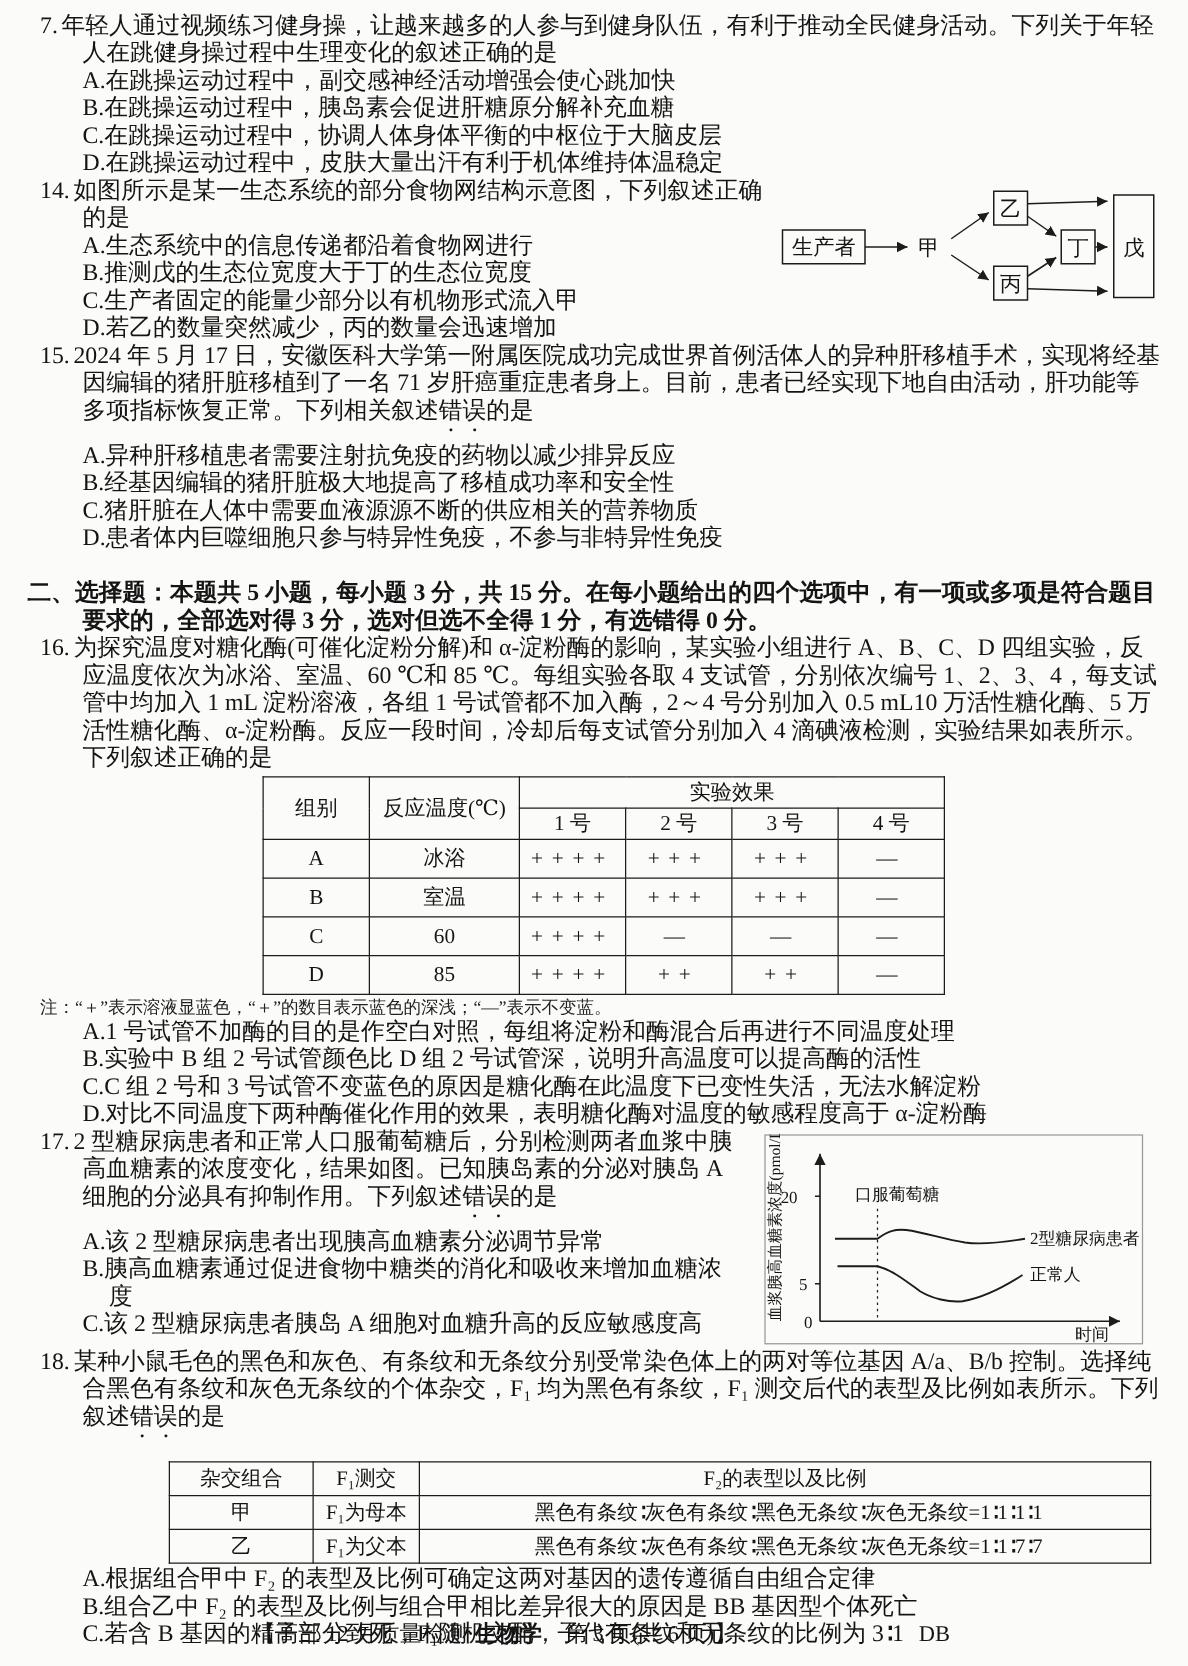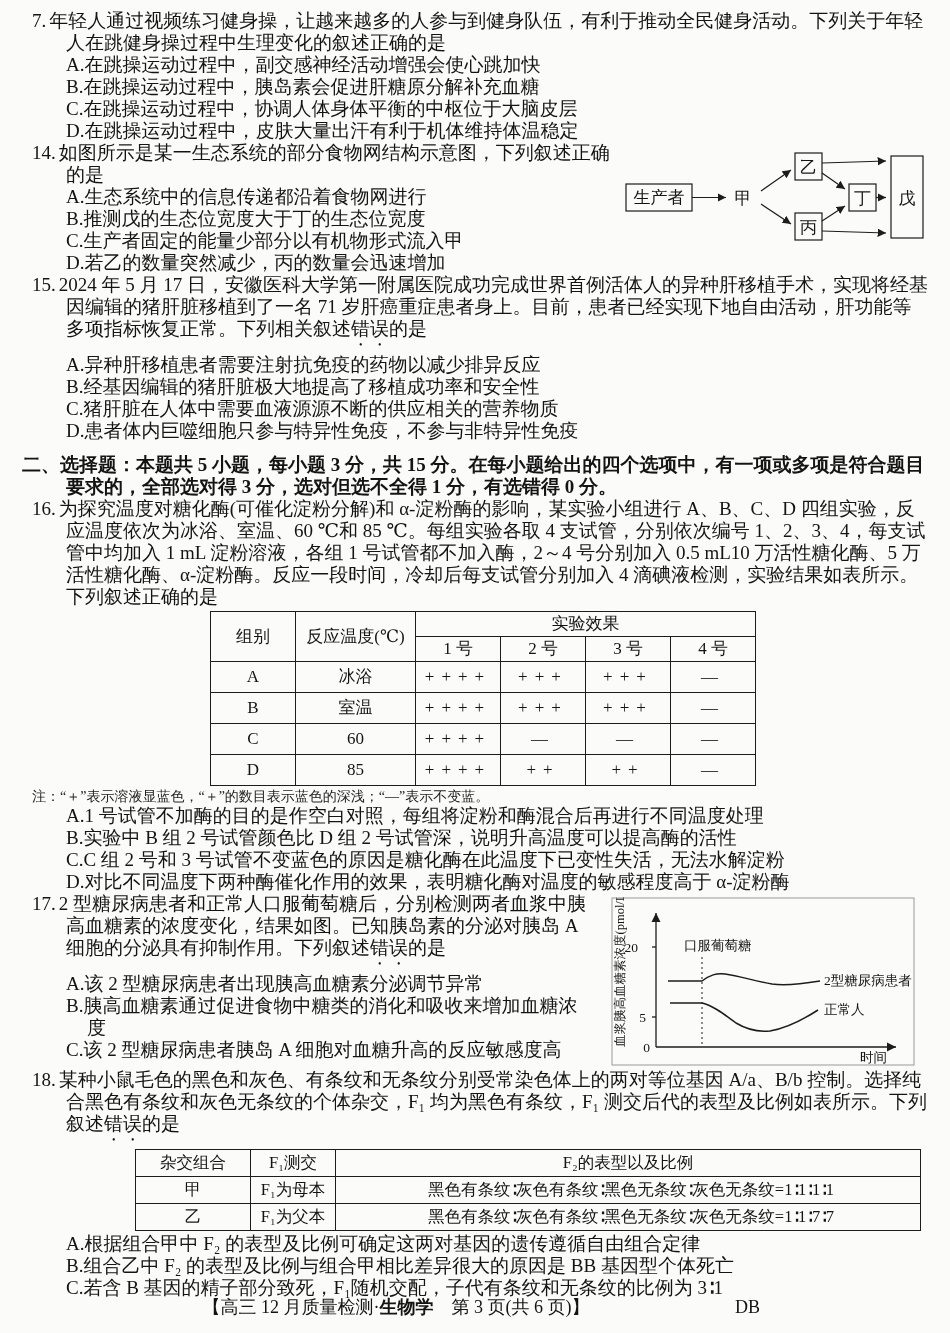--- a/index.html
+++ b/index.html
@@ -3,36 +3,36 @@
 <meta charset="utf-8">
 <style>
   html,body{margin:0;padding:0;width:950px;height:1333px;background:#fbfbfa;overflow:hidden;}
   body{font-family:"Liberation Serif","DejaVu Serif",serif;font-size:19px;line-height:22px;color:#141414;position:relative;}
   .content{padding:10px 22px 0 32px;box-sizing:border-box;width:950px;position:relative;}
   .q{position:relative;text-indent:-34px;padding-left:34px;}
   .q .qnum{margin-right:3px;}
   .opts{padding-left:34px;}
   .opt{text-indent:-21px;padding-left:21px;}
   .gap4{height:4px;}
-  .section{font-weight:bold;text-indent:-44px;padding-left:44px;margin-left:-10px;margin-top:12px;}
+  .section{font-weight:bold;text-indent:-44px;padding-left:44px;margin-left:-10px;margin-top:22px;}
   .emph{text-emphasis:filled dot;-webkit-text-emphasis:filled dot;text-emphasis-position:under right;-webkit-text-emphasis-position:under right;}
   
   table.t16{border-collapse:collapse;margin:3px 0 2px 178px;table-layout:fixed;}
   table.t16 td{border:1px solid #1c1c1c;text-align:center;font-size:17px;padding:0;}
   table.t16 tr.hdr td{height:24px;}
   table.t16 tr.row td{height:30px;}
   .plus{letter-spacing:7px;}
   .note{font-size:14px;height:17px;line-height:17px;color:#222;}
   
   .chartbox{float:right;width:330px;height:170px;margin:4px 0 2px 8px;position:relative;}
   
   .webbox{float:right;width:305px;height:102px;margin:4px 0 0 8px;}
   svg text{font-family:"Liberation Serif","DejaVu Serif",serif;}
   
-  table.t18{border-collapse:collapse;margin:4px 0 2px 103px;table-layout:fixed;}
+  table.t18{border-collapse:collapse;margin:14px 0 2px 103px;table-layout:fixed;}
   table.t18 td{border:1px solid #1c1c1c;text-align:center;font-size:16.5px;height:26px;padding:0 4px;}
   table.t18 td.wide{text-align:center;padding-left:10px;}
   .footer{position:absolute;top:1296px;left:0;width:792px;text-align:center;font-size:18px;}
   .footer .code{position:absolute;right:32px;top:0;}
   .clear{clear:both;}
 </style>
 </head>
 <body>
 
 <div class="content">

